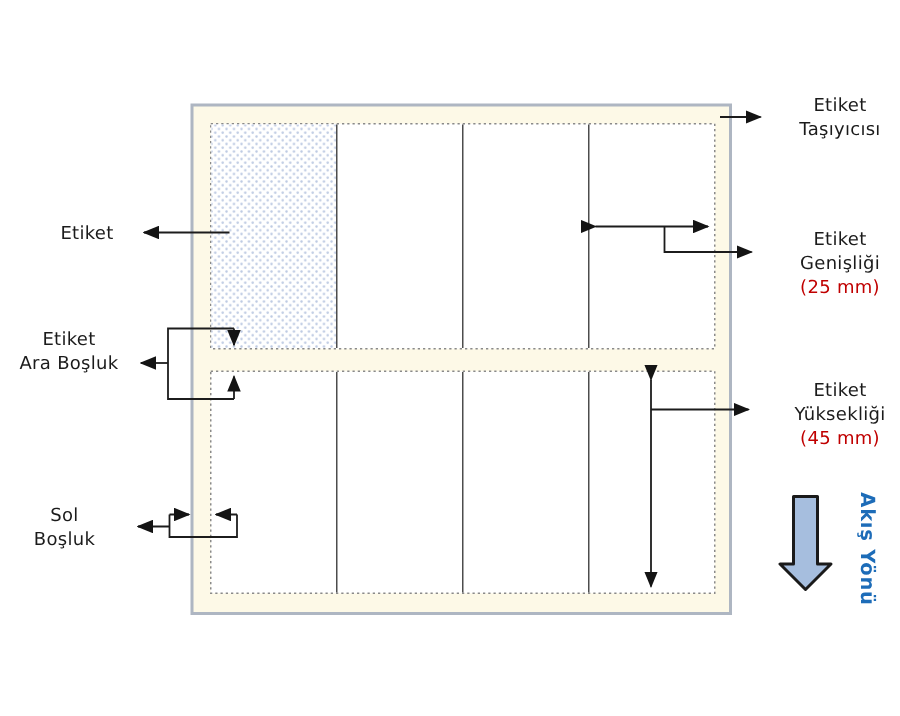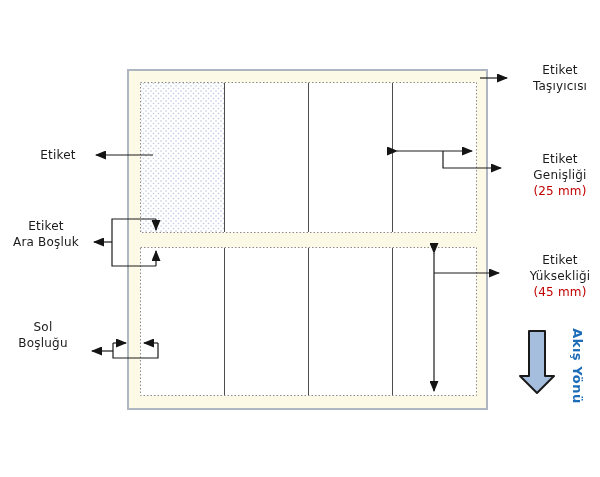--- a/index.html
+++ b/index.html
@@ -88,20 +88,20 @@
     <div>Etiket</div>
     <div>Ara Boşluk</div>
   </div>
 
   <div class="note" style="left:513px;top:252px;width:94px">
     <div>Etiket</div>
     <div>Yüksekliği</div>
     <div class="val">(45 mm)</div>
   </div>
 
-  <div class="note" style="left:6px;top:319px;width:74px">
+  <div class="note" style="left:6px;top:335px;width:74px">
     <div>Sol</div>
-    <div>Boşluğu</div>
+    <div>Boşluk</div>
   </div>
 
   <div class="flow-label">Akış Yönü</div>
 
 </div>
 
 </body></html>

